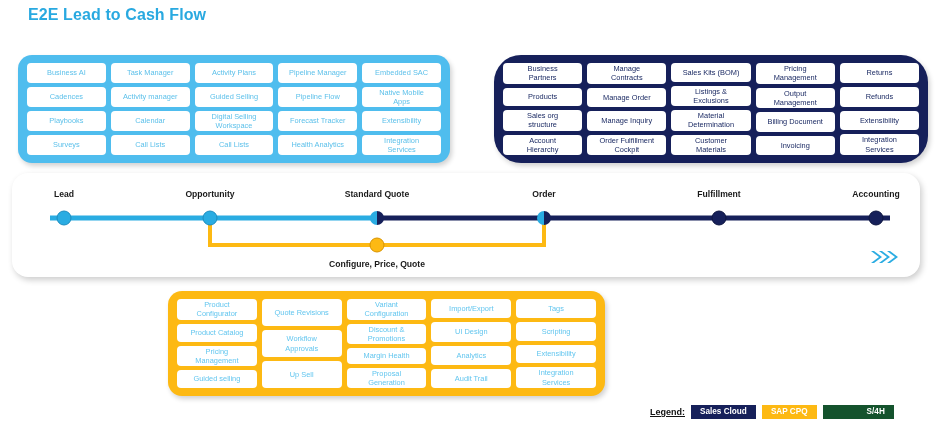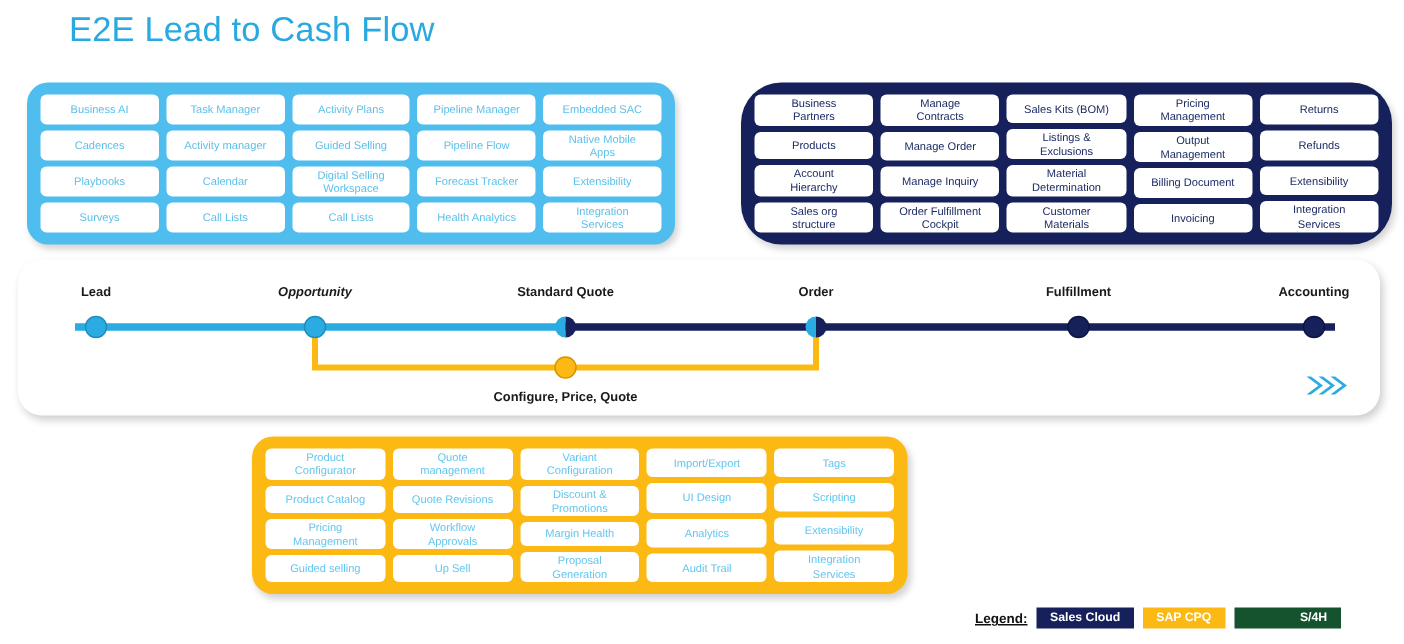--- a/index.html
+++ b/index.html
@@ -7,22 +7,22 @@
     width:936px;height:429px;
     background:#ffffff;
     font-family:"Liberation Sans", sans-serif;
     position:relative;
     overflow:hidden;
   }
   .stage{position:absolute;left:0;top:0;width:936px;height:429px;}
 
   
   .page-title{
-    position:absolute;left:46px;top:6px;
-    font-size:23px;font-weight:normal;
+    position:absolute;left:28px;top:6px;
+    font-size:16px;font-weight:bold;
     color:#29a9e0;
     letter-spacing:.1px;
   }
 
   
   .panel{
     position:absolute;
     border-radius:14px;
     box-sizing:border-box;
     display:flex;
@@ -141,24 +141,24 @@
         <div class="tile">Integration
 Services</div>
       </div>
     </div>
 
   <div class="panel navy" id="panel-s4hana">
       <div class="col">
         <div class="tile">Business
 Partners</div>
         <div class="tile">Products</div>
+        <div class="tile">Sales org
+structure</div>
         <div class="tile">Account
 Hierarchy</div>
-        <div class="tile">Sales org
-structure</div>
       </div>
       <div class="col">
         <div class="tile">Manage
 Contracts</div>
         <div class="tile">Manage Order</div>
         <div class="tile">Manage Inquiry</div>
         <div class="tile">Order Fulfillment
 Cockpit</div>
       </div>
       <div class="col">
@@ -222,40 +222,38 @@
       <g transform="translate(862,78)">
         <path d="M0 0 L8 6 L0 12 L-3 12 L5 6 L-3 0 Z" fill="#2aace2"></path>
         <path d="M8 0 L16 6 L8 12 L5 12 L13 6 L5 0 Z" fill="#2aace2"></path>
         <path d="M16 0 L24 6 L16 12 L13 12 L21 6 L13 0 Z" fill="#2aace2"></path>
       </g>
     </svg>
   </div>
 
   <div id="stage-labels">
       <div class="stage-label" style="left: 64px;">Lead</div>
-      <div class="stage-label" style="left: 210px; font-style: italic;">Opportunity</div>
+      <div class="stage-label" style="left: 210px;">Opportunity</div>
       <div class="stage-label" style="left: 377px;">Standard Quote</div>
       <div class="stage-label" style="left: 544px;">Order</div>
       <div class="stage-label" style="left: 719px;">Fulfillment</div>
       <div class="stage-label" style="left: 876px;">Accounting</div>
     </div>
   <div class="cpq-label">Configure, Price,  Quote</div>
 
   <div class="panel yellow" id="panel-cpq">
       <div class="col">
         <div class="tile">Product
 Configurator</div>
         <div class="tile">Product Catalog</div>
         <div class="tile">Pricing
 Management</div>
         <div class="tile">Guided selling</div>
       </div>
       <div class="col">
-        <div class="tile">Quote
-management</div>
         <div class="tile">Quote Revisions</div>
         <div class="tile">Workflow
 Approvals</div>
         <div class="tile">Up Sell</div>
       </div>
       <div class="col">
         <div class="tile">Variant
 Configuration</div>
         <div class="tile">Discount  &amp;
 Promotions</div>

